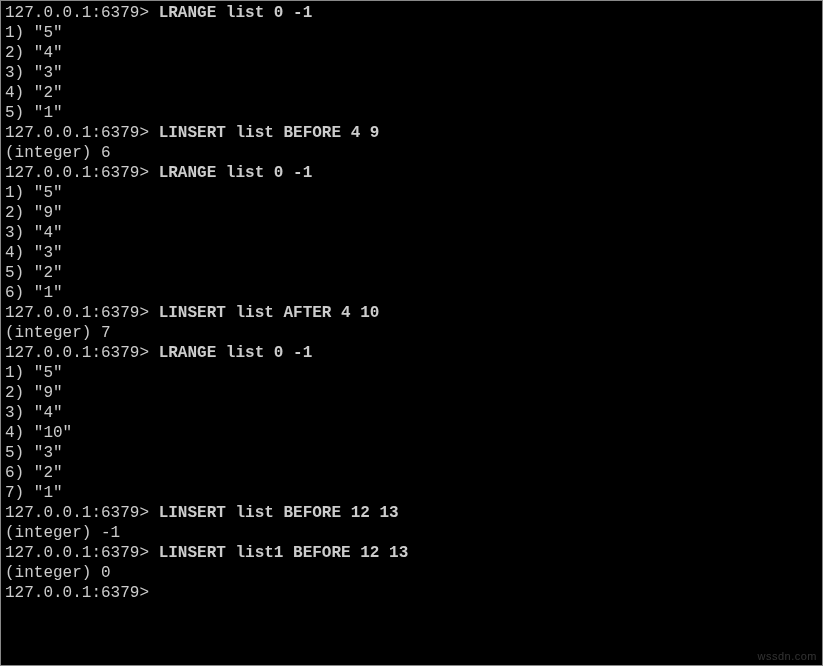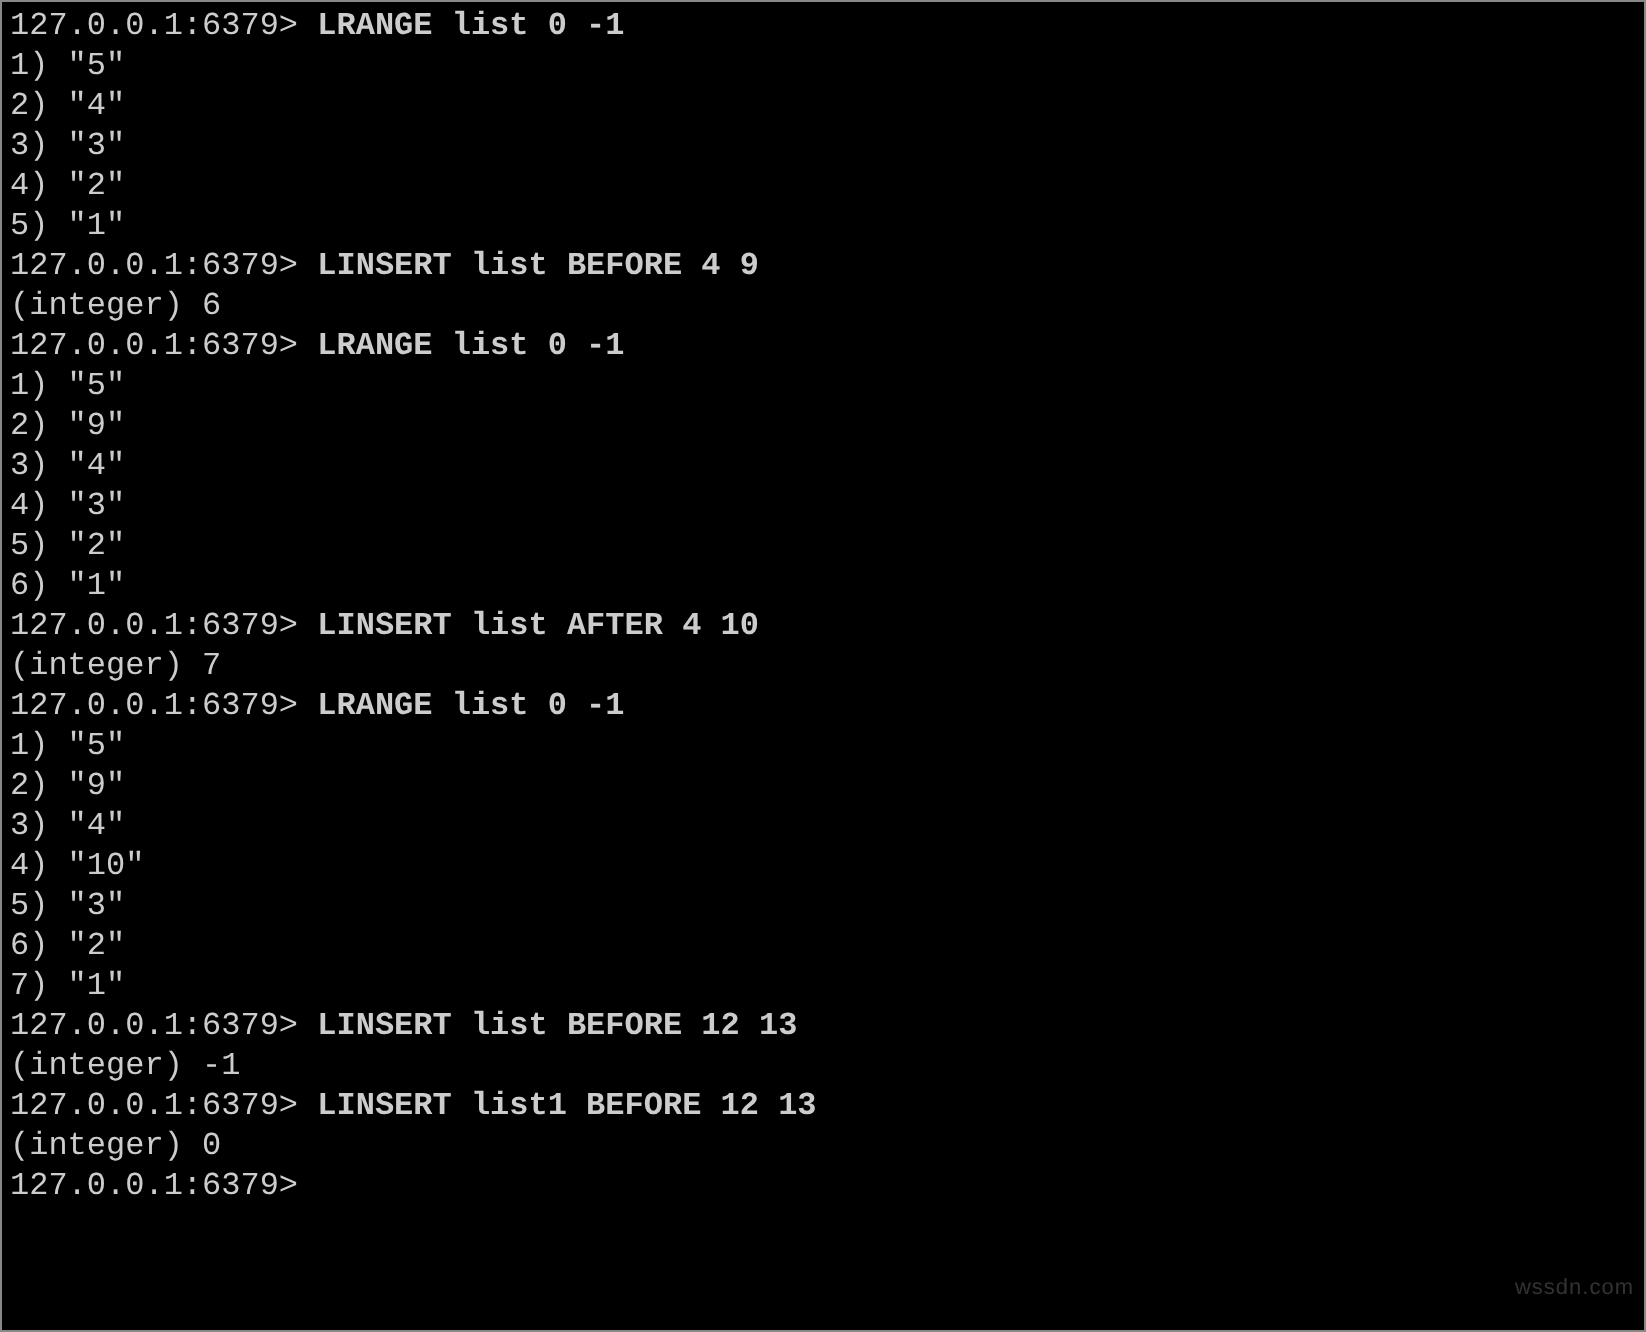--- a/index.html
+++ b/index.html
@@ -70,21 +70,21 @@
     .prompt-text {
       white-space: pre;
     }
     .cmd-part {
       white-space: pre;
       font-weight: bold;
     }
     .watermark {
       position: absolute;
       right: 6px;
-      bottom: 16px;
+      bottom: 4px;
       font-size: 11px;
       color: rgba(200,200,200,0.25);
       font-family: Arial, sans-serif;
       letter-spacing: 0.5px;
     }
     .container {
       position: relative;
       width: 823px;
       height: 666px;
     }

